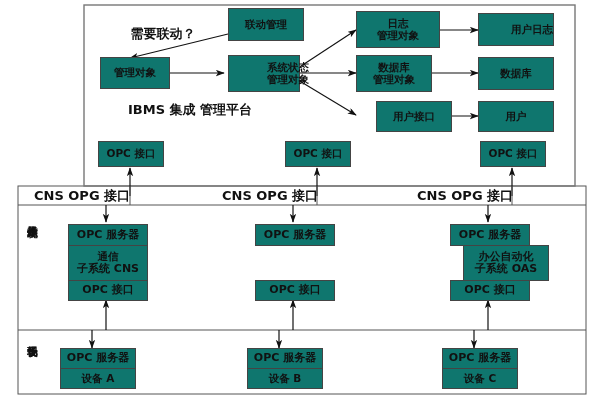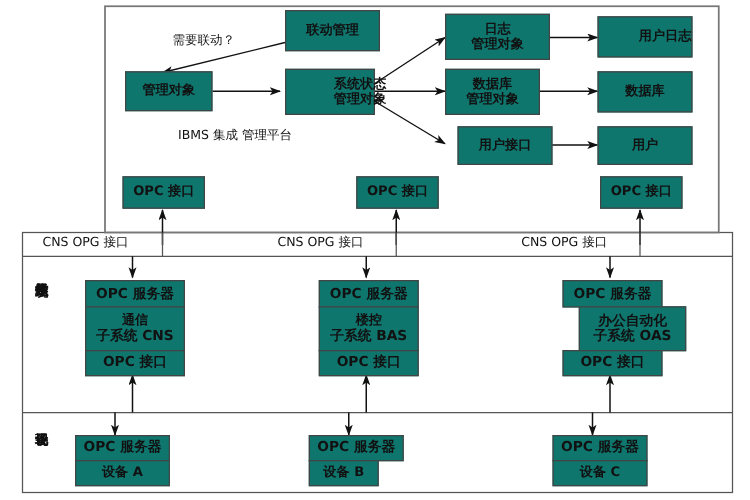--- a/index.html
+++ b/index.html
@@ -15,21 +15,21 @@
     position:absolute;box-sizing:border-box;
     border:1px solid #444;background:#0f766e;
     display:flex;flex-direction:column;align-items:center;justify-content:center;
     text-align:center;line-height:1.12;
     font-size:10.5px;font-weight:700;color:#111;
     white-space:nowrap;
   }
   .box .ln{display:block;}
   .plain{
     position:absolute;text-align:center;white-space:nowrap;
-    font-size:10px;font-weight:400;color:#111;line-height:1.15;
+    font-size:13px;font-weight:700;color:#111;line-height:1.15;
   }
   .vlabel{
     position:absolute;white-space:nowrap;font-size:10.5px;font-weight:700;
     writing-mode:vertical-rl;text-orientation:upright;letter-spacing:0px;
     color:#111;
   }
   .small{font-size:11px;}
 </style>
 </head>
 <body>
@@ -105,21 +105,21 @@
   <div class="box" style="left:356px;top:11px;width:84px;height:37px;">
     <span class="ln">日志</span>
     <span class="ln">管理对象</span>
   </div>
 
   <div class="box" style="left:356px;top:55px;width:76px;height:37px;">
     <span class="ln">数据库</span>
     <span class="ln">管理对象</span>
   </div>
 
-  <div class="box" style="left:366px;top:101px;width:76px;height:31px;">
+  <div class="box" style="left:376px;top:101px;width:76px;height:31px;">
     <span class="ln">用户接口</span>
   </div>
 
   <div class="box" style="left:478px;top:13px;width:76px;height:33px;align-items:flex-end;">
     <span class="ln">用户日志</span>
   </div>
 
   <div class="box" style="left:478px;top:57px;width:76px;height:33px;">
     <span class="ln">数据库</span>
   </div>
@@ -157,24 +157,20 @@
     <span class="ln">通信</span>
     <span class="ln small">子系统 CNS</span>
   </div>
   <div class="box" style="left:68px;top:280px;width:80px;height:21px;">
     <span class="ln small">OPC 接口</span>
   </div>
 
   <div class="box" style="left:255px;top:224px;width:80px;height:22px;">
     <span class="ln small">OPC 服务器</span>
   </div>
-  <div class="box" style="left:255px;top:245px;width:80px;height:36px;">
-    <span class="ln">楼控</span>
-    <span class="ln small">子系统 BAS</span>
-  </div>
   <div class="box" style="left:255px;top:280px;width:80px;height:21px;">
     <span class="ln small">OPC 接口</span>
   </div>
 
   <div class="box" style="left:450px;top:224px;width:80px;height:22px;">
     <span class="ln small">OPC 服务器</span>
   </div>
   <div class="box" style="left:463px;top:245px;width:86px;height:36px;">
     <span class="ln small">办公自动化</span>
     <span class="ln small">子系统 OAS</span>
@@ -186,21 +182,21 @@
   <div class="box" style="left:60px;top:348px;width:76px;height:21px;">
     <span class="ln small">OPC 服务器</span>
   </div>
   <div class="box" style="left:60px;top:368px;width:76px;height:21px;text-align:right;">
     <span class="ln">设备 A</span>
   </div>
 
   <div class="box" style="left:247px;top:348px;width:76px;height:21px;">
     <span class="ln small">OPC 服务器</span>
   </div>
-  <div class="box" style="left:247px;top:368px;width:56px;height:21px;">
+  <div class="box" style="left:247px;top:368px;width:76px;height:21px;">
     <span class="ln">设备 B</span>
   </div>
 
   <div class="box" style="left:442px;top:348px;width:76px;height:21px;">
     <span class="ln small">OPC 服务器</span>
   </div>
   <div class="box" style="left:442px;top:368px;width:76px;height:21px;">
     <span class="ln">设备 C</span>
   </div>
 

